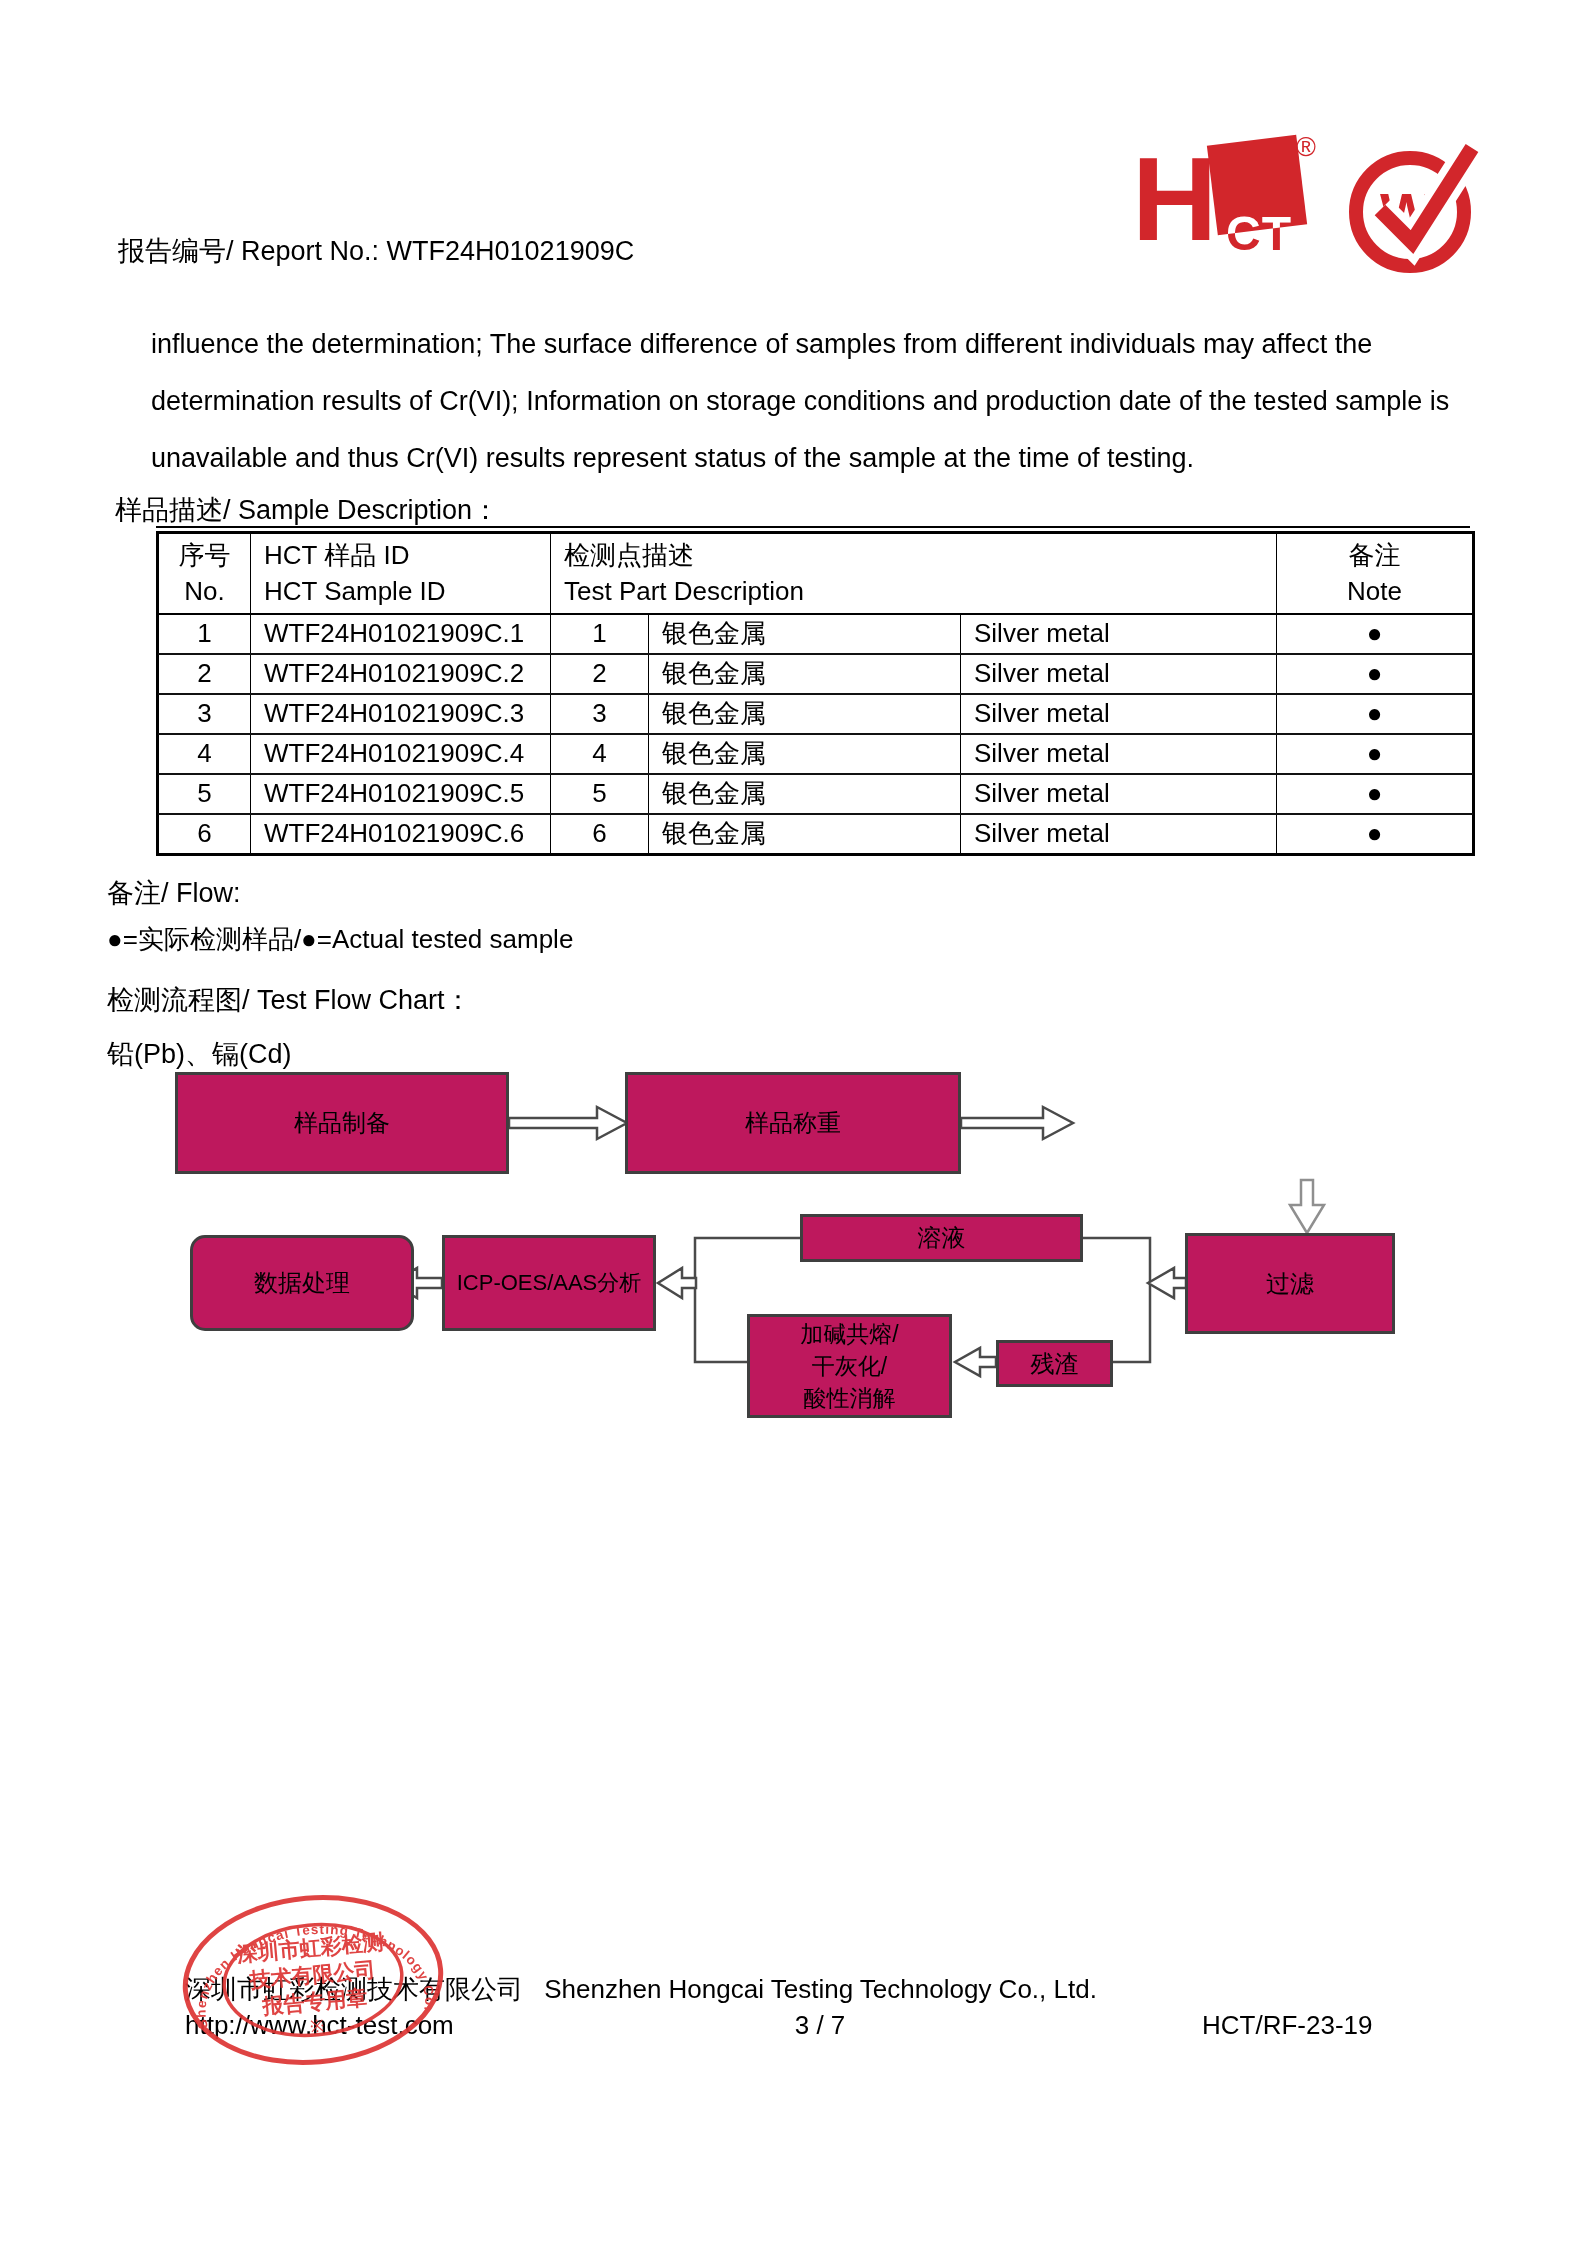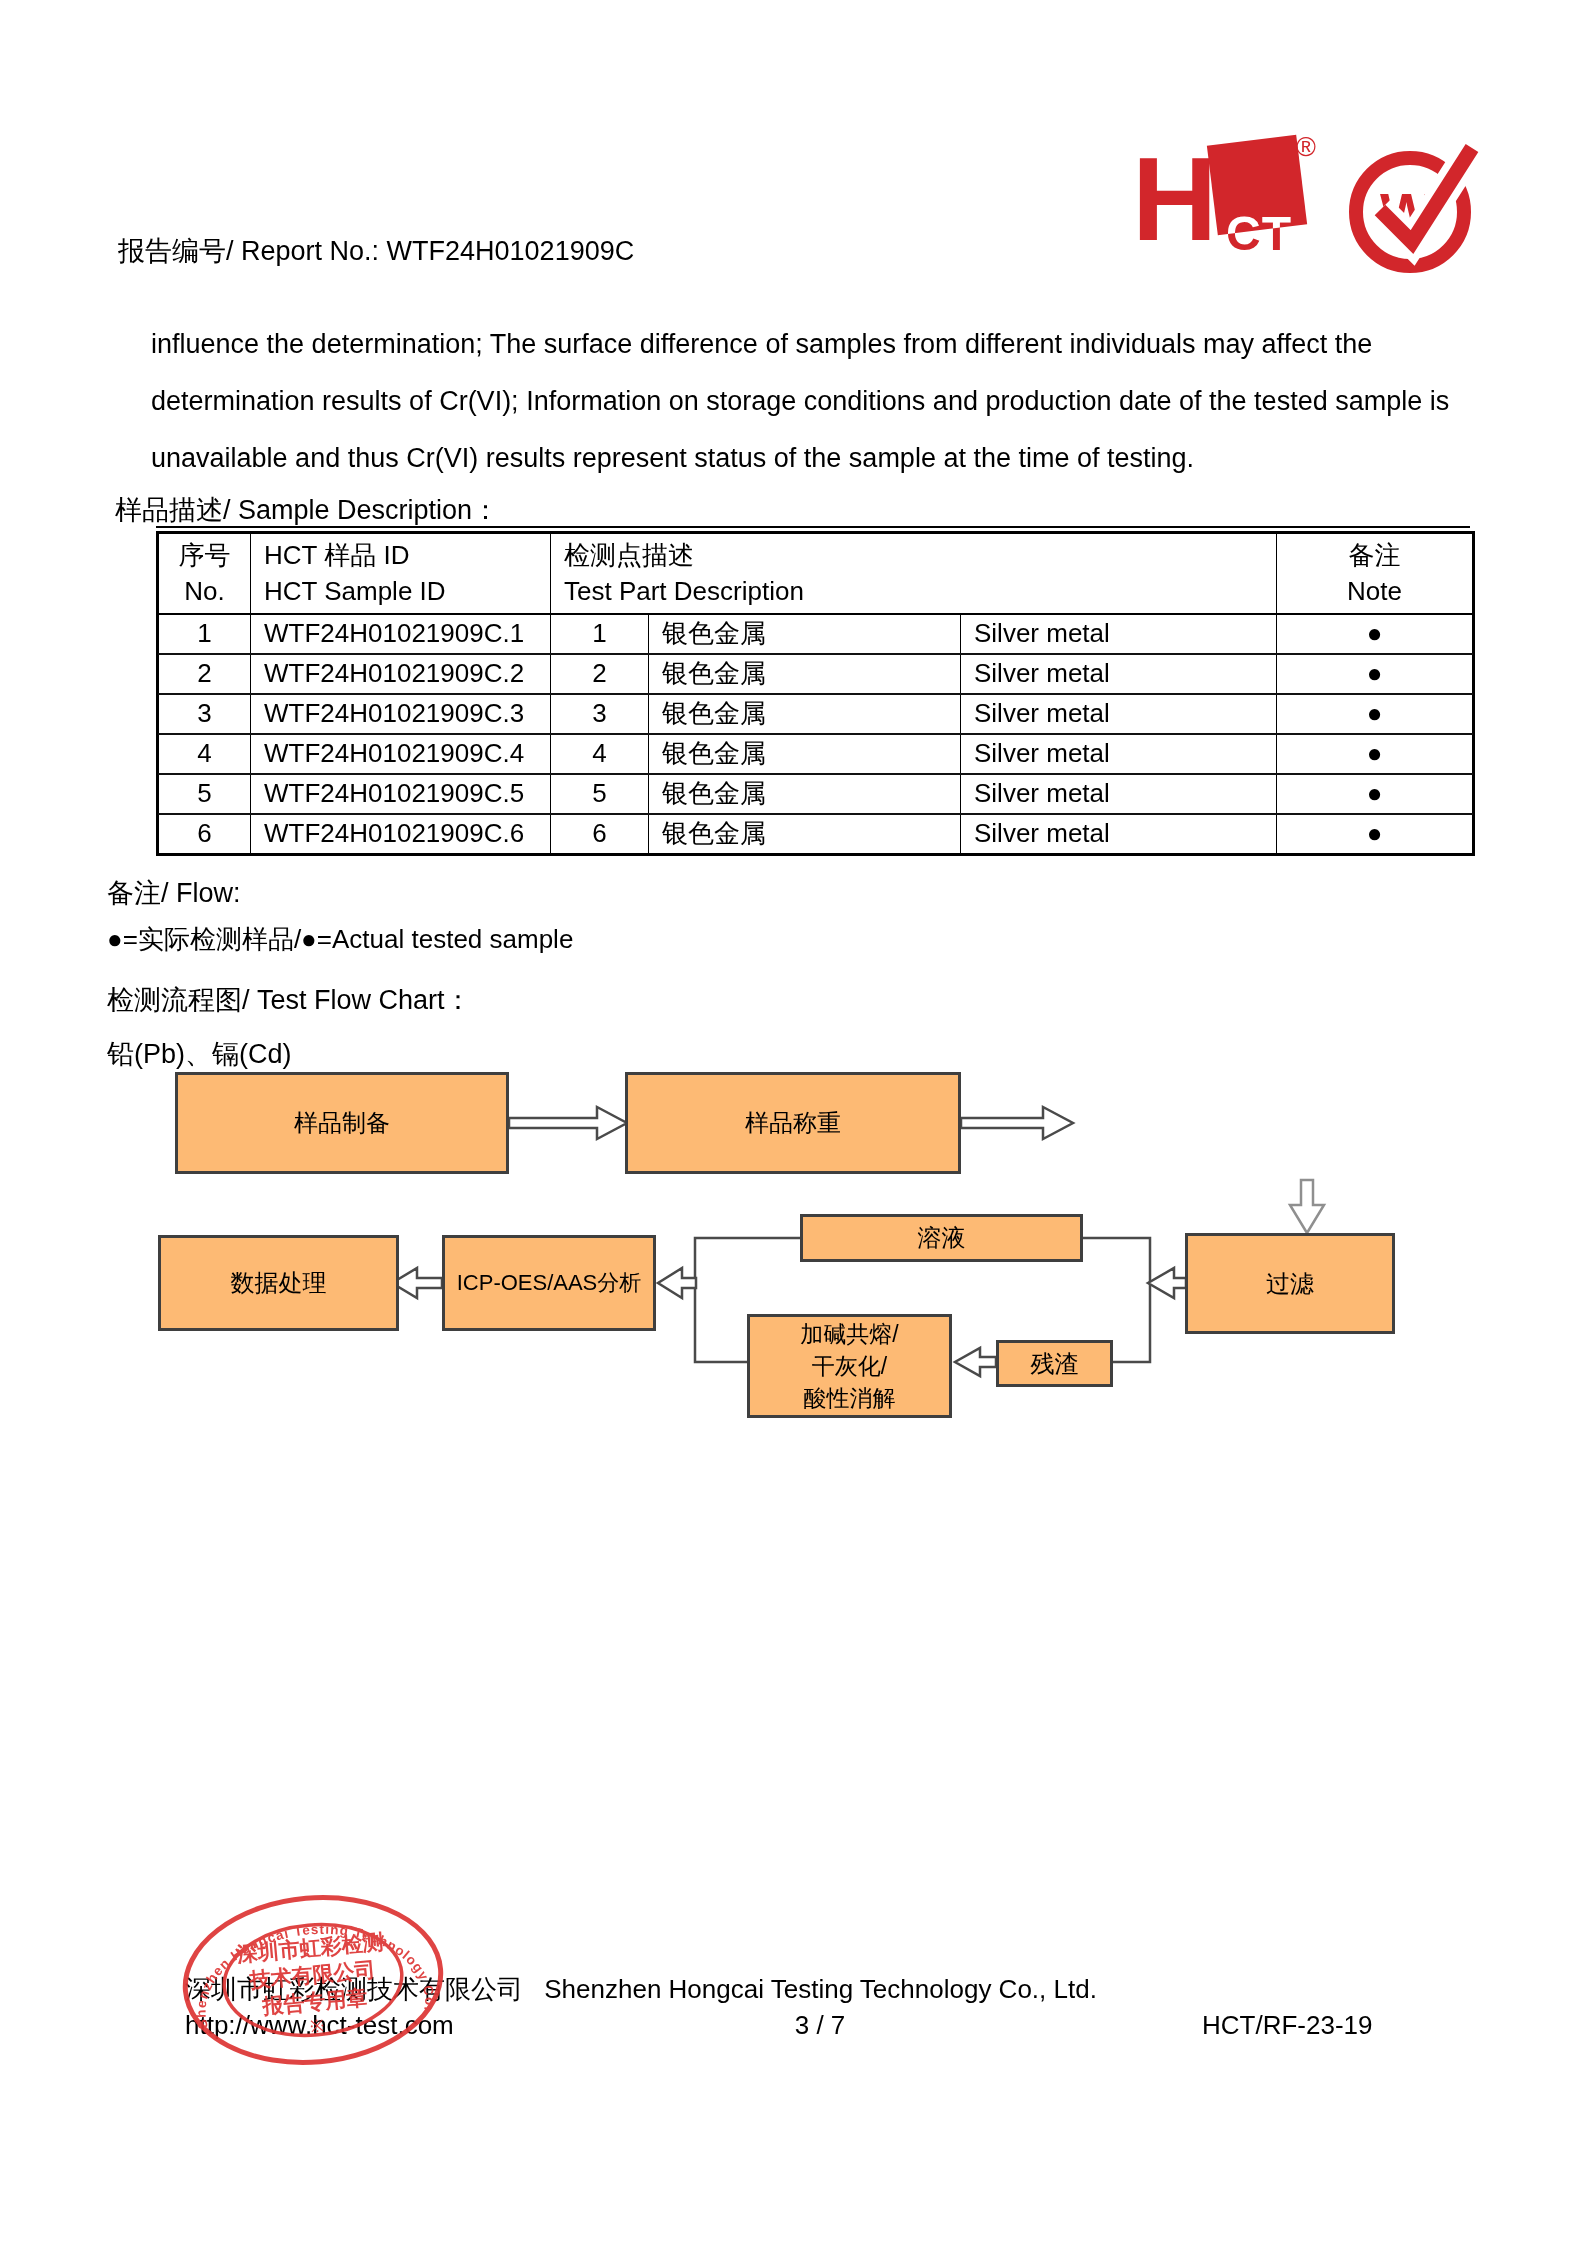--- a/index.html
+++ b/index.html
@@ -18,21 +18,21 @@
     padding:0 0 0 0;vertical-align:middle;overflow:hidden;white-space:nowrap;}
   .sample-table .hdr td{border-bottom:2px solid #000;}
   .sample-table td.c{text-align:center;}
   .sample-table td.l{padding-left:13px;text-align:left;margin-left:10px;}
   .tbl-wrap{border:2px solid #000;}
   .hdr td{height:80px;}
   .r td{height:40px;border-top:2px solid #111;}
   .hcell div{line-height:36px;}
   .dot{font-size:17px;}
   
-  .fbox{position:absolute;box-sizing:border-box;border:3px solid #3f3f3f;background:#fdba74;
+  .fbox{position:absolute;box-sizing:border-box;border:3px solid #3f3f3f;background:#be185d;
     display:flex;flex-direction:column;align-items:center;justify-content:center;
     text-align:center;font-size:24px;line-height:34px;}
   .flow-svg{position:absolute;left:0;top:0;pointer-events:none;}
   
   .foot{font-size:26px;}
 </style>
 </head>
 <body>
 
 <div class="page">
@@ -177,21 +177,21 @@
   </div>
   <div class="fbox" style="left:625px;top:1072px;width:336px;height:102px;">
     <div>样品称重</div>
   </div>
   <div class="fbox" style="left:800px;top:1214px;width:283px;height:48px;">
     <div>溶液</div>
   </div>
   <div class="fbox" style="left:1185px;top:1233px;width:210px;height:101px;">
     <div>过滤</div>
   </div>
-  <div class="fbox" style="left:158px;top:1235px;width:241px;height:96px;">
+  <div class="fbox" style="left:190px;top:1235px;width:224px;height:96px;border-radius:15px;">
     <div>数据处理</div>
   </div>
   <div class="fbox" style="left:442px;top:1235px;width:214px;height:96px;font-size:22px;">
     <div>ICP-OES/AAS分析</div>
   </div>
   <div class="fbox" style="left:747px;top:1314px;width:205px;height:104px;font-size:23px;line-height:32px;">
     <div>加碱共熔/</div>
     <div>干灰化/</div>
     <div>酸性消解</div>
   </div>

